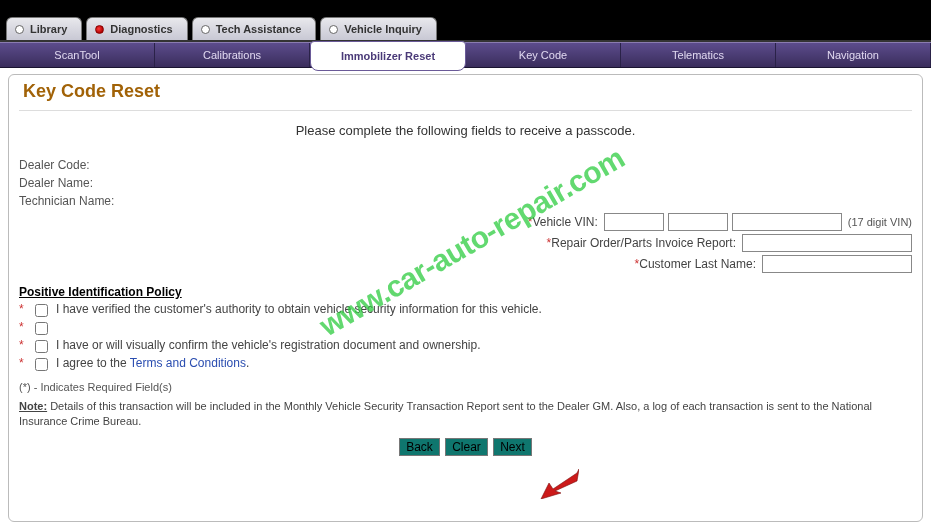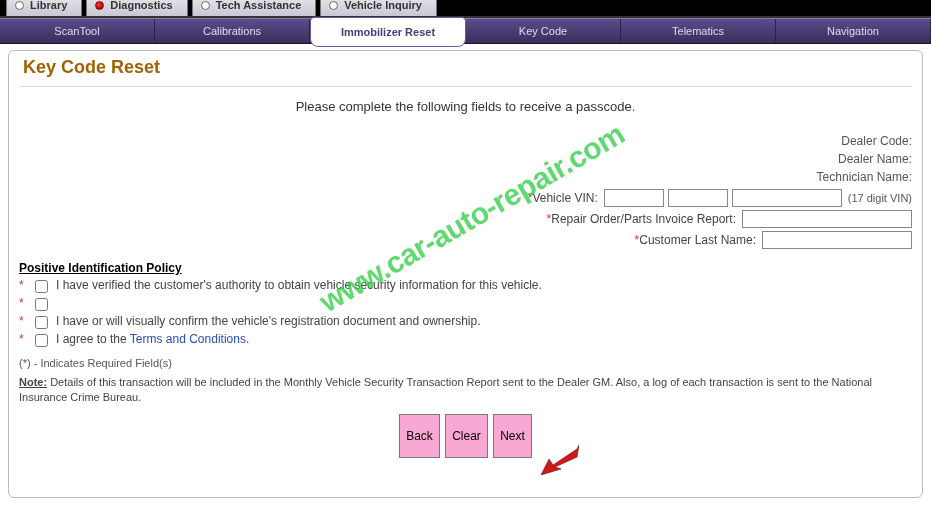--- a/index.html
+++ b/index.html
@@ -7,21 +7,21 @@
       font-family: Verdana, Arial, sans-serif;
       font-size: 12px;
       width: 931px;
       height: 523px;
       background: #fff;
       position: relative;
       overflow: hidden;
     }
     .topbar {
       background: #000;
-      height: 18px;
+      height: 42px;
       display: flex;
       align-items: flex-end;
       padding: 0 6px;
       gap: 4px;
       border-bottom: 2px solid #333;
     }
     .topbar-tab {
       background: linear-gradient(#e8e8ec, #c8c8d4);
       border: 1px solid #777;
       border-bottom: none;
@@ -91,21 +91,21 @@
       padding: 2px 0 8px 4px;
       border-bottom: 1px solid #ddd;
       margin-bottom: 8px;
     }
     .instruction {
       text-align: center;
       font-size: 13px;
       color: #333;
       margin: 12px 0 18px 0;
     }
-    .info-lines { text-align: right; margin-bottom: 2px; }
+    .info-lines { text-align: left; margin-bottom: 2px; }
     .info-lines div { font-size: 12px; color: #555; line-height: 1.5; }
     .form-rows { margin-bottom: 12px; }
     .form-row {
       display: flex;
       align-items: center;
       justify-content: flex-end;
       margin: 3px 0;
     }
     .form-row .lbl {
       width: 430px;
@@ -157,22 +157,22 @@
       margin: 6px 0 8px 0;
       line-height: 1.4;
     }
     .note b { text-decoration: underline; }
     .btn-row {
       text-align: center;
       margin-top: 4px;
     }
     .btn {
       border: 1px solid #777;
-      background: #f9a8d4;
-      padding: 14px 6px;
+      background: #0f766e;
+      padding: 1px 6px;
       font-size: 12px;
       cursor: pointer;
       margin: 0 1px;
     }
     .watermark {
       position: absolute;
       left: 290px; top: 150px;
       font-size: 30px;
       font-weight: bold;
       color: #2ecc40;

